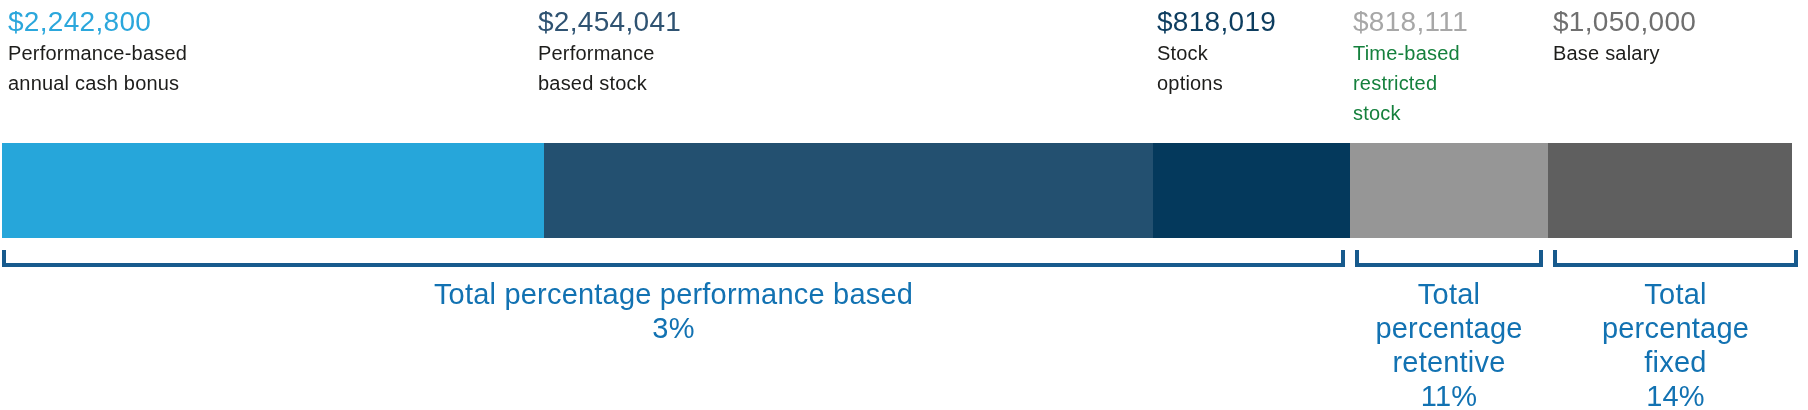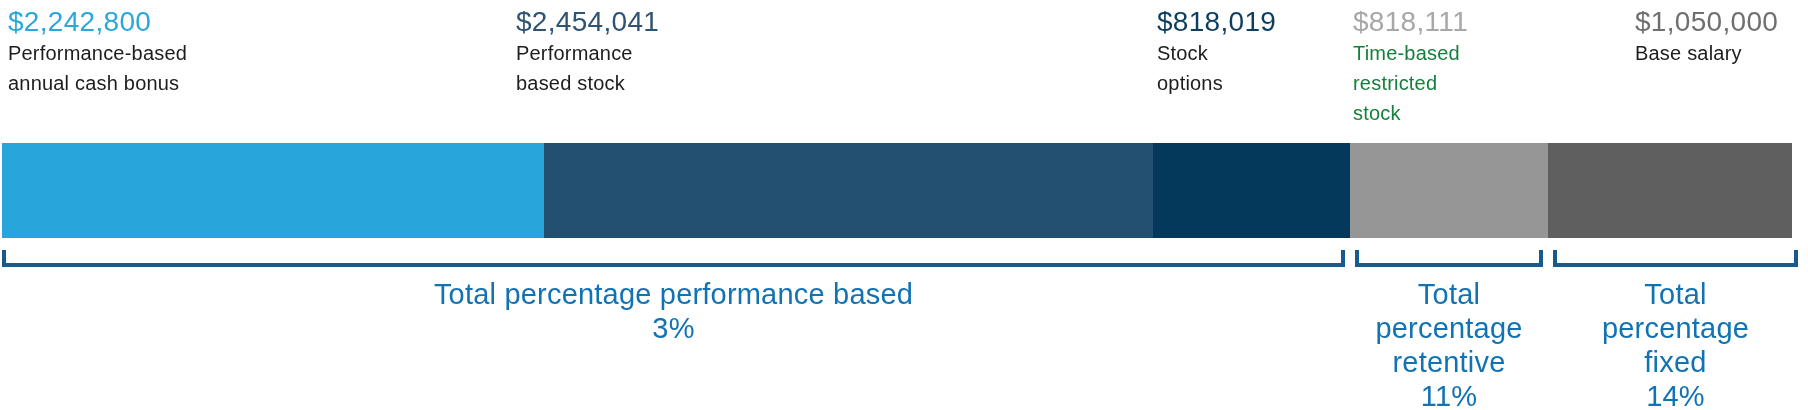--- a/index.html
+++ b/index.html
@@ -4,24 +4,24 @@
 <style>
   html,body{margin:0;padding:0;background:#ffffff;}
   body{font-family:"Liberation Sans", sans-serif;}
   .canvas{position:relative;width:1808px;height:410px;background:#ffffff;overflow:hidden;}
 
   
   .seg-label{position:absolute;top:5px;}
   .seg-label .amount{font-size:28px;line-height:33px;letter-spacing:0.3px;}
   .seg-label .desc{font-size:20px;line-height:30px;letter-spacing:0.2px;white-space:pre-line;}
   .sl-1{left:8px;}
-  .sl-2{left:516px;}
+  .sl-2{left:538px;}
   .sl-3{left:1157px;}
   .sl-4{left:1353px;}
-  .sl-5{left:1635px;}
+  .sl-5{left:1553px;}
 
   
   .bar{position:absolute;left:2px;top:143px;width:1790px;height:95px;display:flex;}
   .seg{height:100%;}
   .seg-1{width:542px;}
   .seg-2{width:609px;}
   .seg-3{width:197px;}
   .seg-4{width:198px;}
   .seg-5{width:244px;}
 

